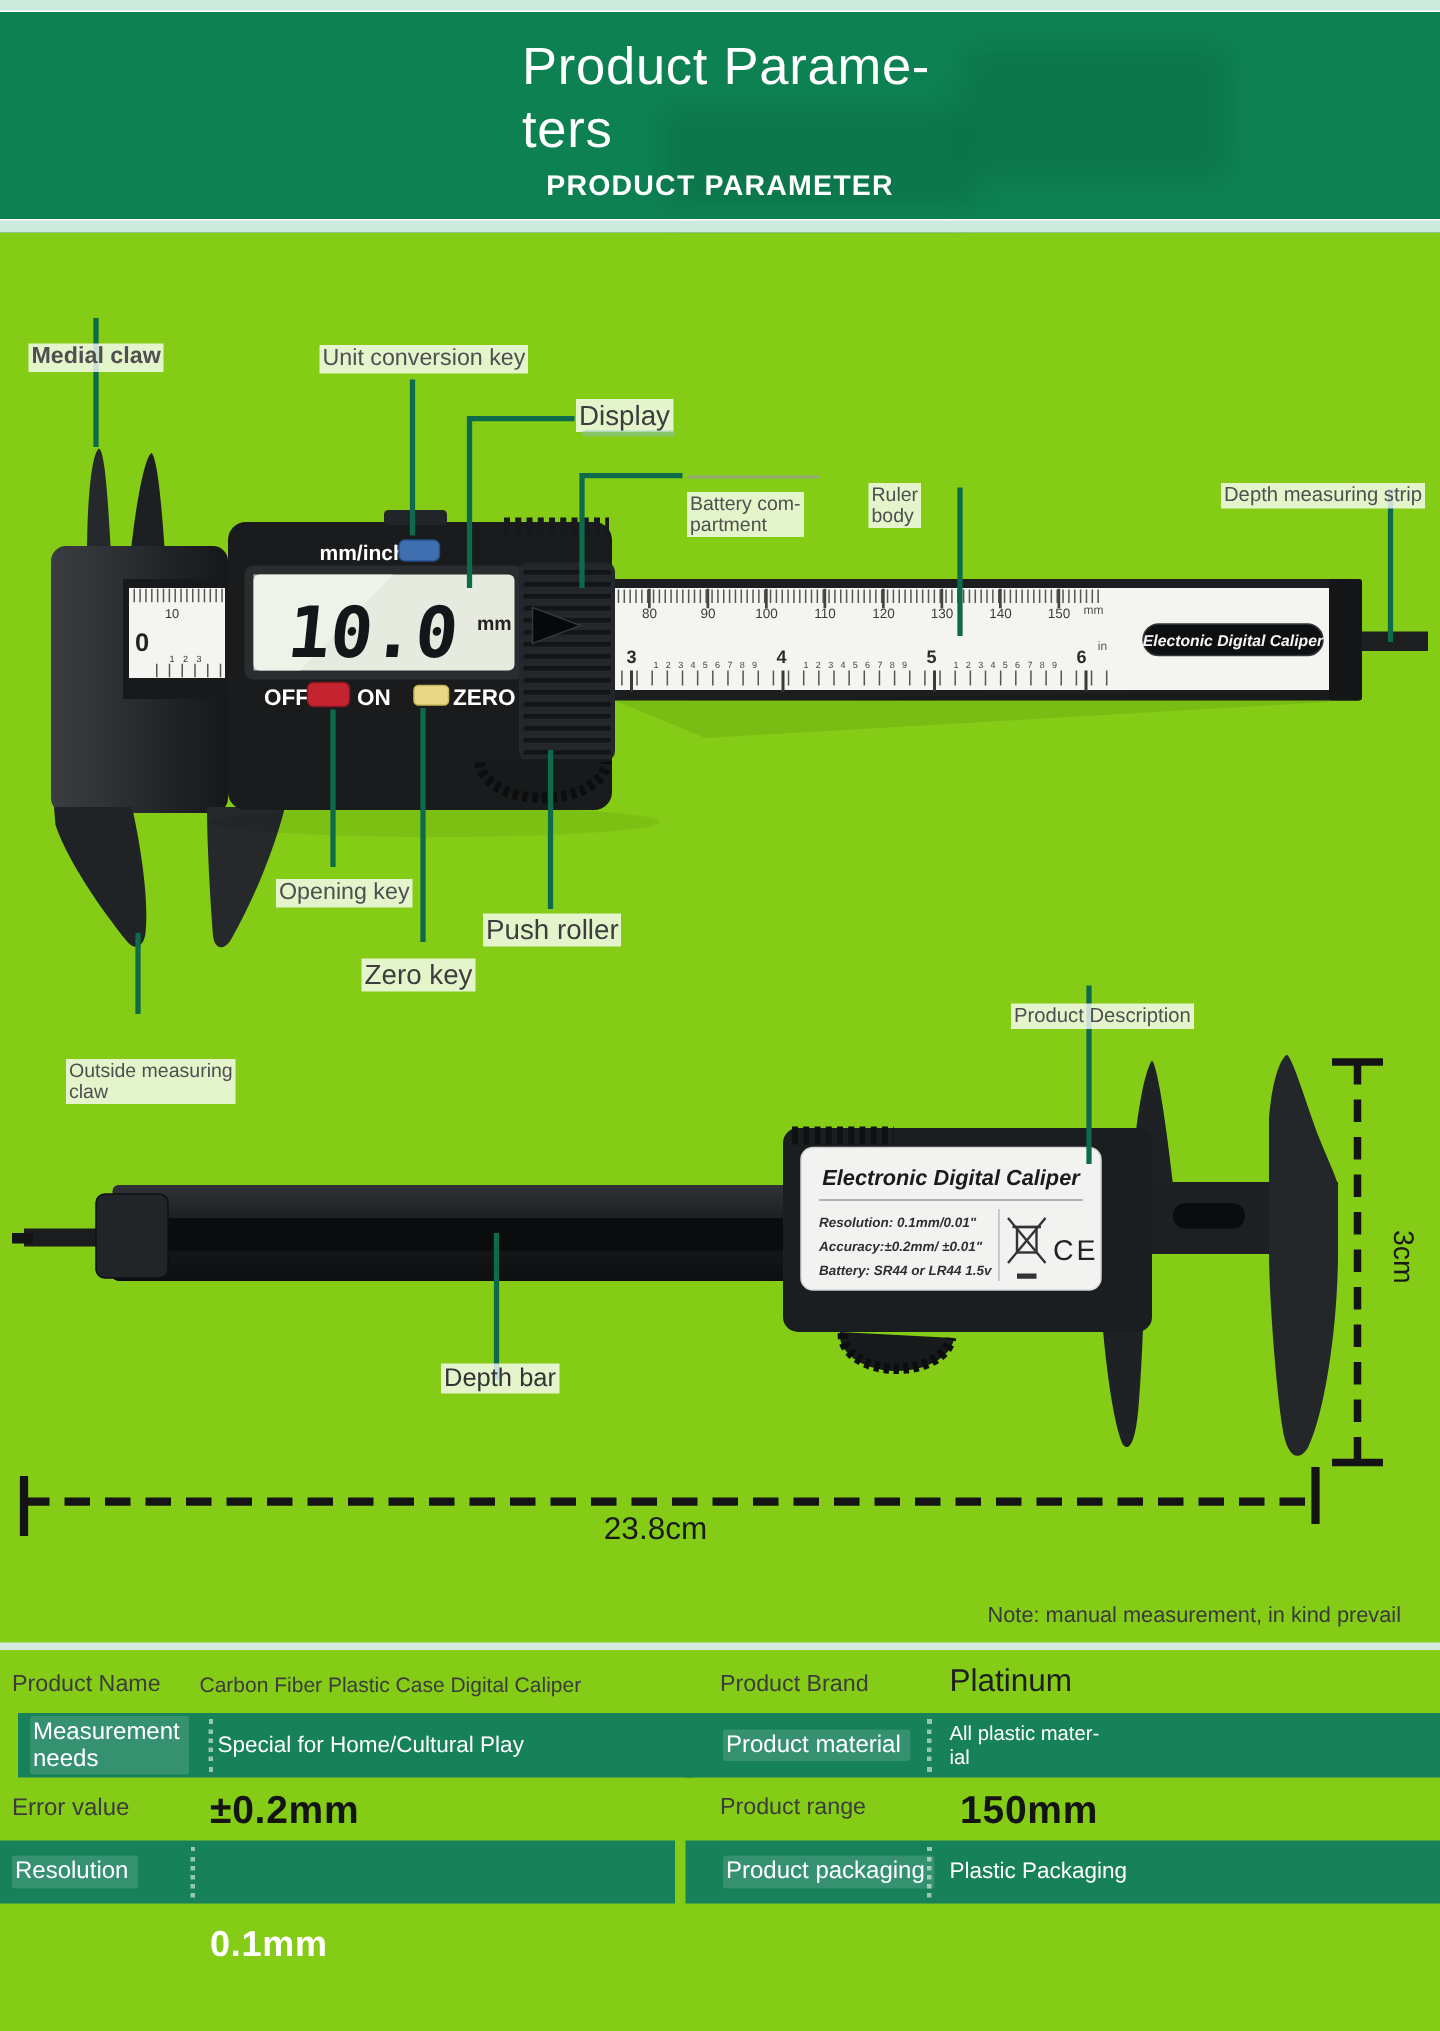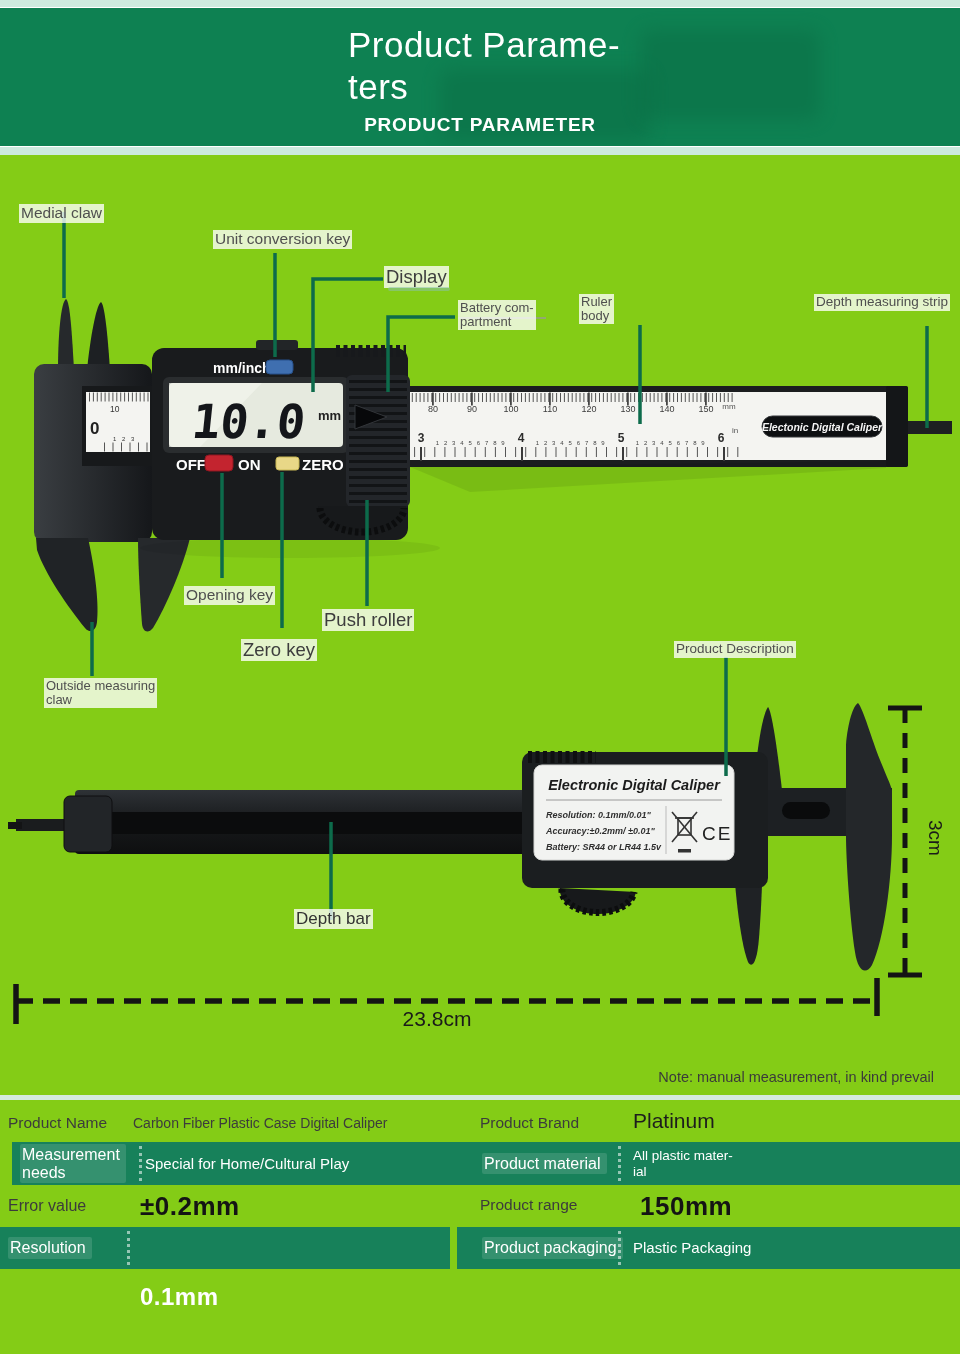--- a/index.html
+++ b/index.html
@@ -10,21 +10,21 @@
   
   .banner{position:absolute;left:0;top:0;width:960px;height:155px;background:#0e8152;}
   .banner .strip-top{position:absolute;left:0;top:0;width:100%;height:7px;background:#cdeade;border-bottom:1px solid #ffffff;}
   .banner .strip-bottom{position:absolute;left:0;bottom:0;width:100%;height:8px;background:#cdeade;border-top:1px solid #ffffff;}
   .blotch{position:absolute;background:#0a6b43;opacity:.45;filter:blur(9px);border-radius:10px;}
   .h-title{position:absolute;left:348px;top:24px;color:#ffffff;font-size:35px;font-weight:400;line-height:42px;letter-spacing:.5px;}
   .h-sub{position:absolute;left:0;top:114px;width:100%;text-align:center;color:#ffffff;font-size:19px;font-weight:700;letter-spacing:.8px;}
 
   
   .lbl{position:absolute;color:#4f4f4f;background:rgba(255,255,255,.78);line-height:1.08;white-space:nowrap;padding:1px 2px;}
-  .lbl.small{font-size:13px;}
+  .lbl.small{font-size:13px;margin-top:28px;}
   .lbl.med{font-size:15.5px;}
   .lbl.big{font-size:18.5px;color:#3d3d3d;}
   .underline-art{position:absolute;height:4px;background:rgba(139,193,171,.55);border-radius:2px;}
 
   .note-line{position:absolute;right:26px;top:1069px;font-size:14.5px;color:#3a3a3a;}
 
   
   .spec-table{position:absolute;left:0;top:1095px;width:960px;height:259px;}
   .t-topline{position:absolute;left:0;top:0;width:960px;height:5px;background:#d5eadf;}
   .t-row{position:absolute;width:960px;}
@@ -216,21 +216,21 @@
       <line x1="888" y1="708" x2="922" y2="708" stroke-width="5"></line>
       <line x1="888" y1="975" x2="922" y2="975" stroke-width="5"></line>
       <line x1="16" y1="1001" x2="877" y2="1001" stroke-width="5.5" stroke-dasharray="17 10"></line>
       <line x1="16" y1="984" x2="16" y2="1024" stroke-width="5.5"></line>
       <line x1="877" y1="978" x2="877" y2="1016" stroke-width="5.5"></line>
     </g>
     <text transform="translate(929,820) rotate(90)" font-size="19" fill="#1a1a1a">3cm</text>
     <text x="437" y="1026" text-anchor="middle" font-size="21" fill="#1a1a1a">23.8cm</text>
   </svg>
 
-  <div class="lbl med" style="left:19px;top:204px;">Medial claw</div>
+  <div class="lbl med" style="left:19px;top:229px;font-weight:bold;">Medial claw</div>
   <div class="lbl med" style="left:213px;top:230px;">Unit conversion key</div>
   <div class="lbl big" style="left:384px;top:266px;">Display</div>
   <div class="underline-art" style="left:388px;top:287px;width:62px;"></div>
   <div class="lbl small" style="left:458px;top:300px;">
     <span>Battery com-</span><br>
     <span>partment</span>
   </div>
   <div class="lbl small" style="left:579px;top:294px;">
     <span>Ruler</span><br>
     <span>body</span>

